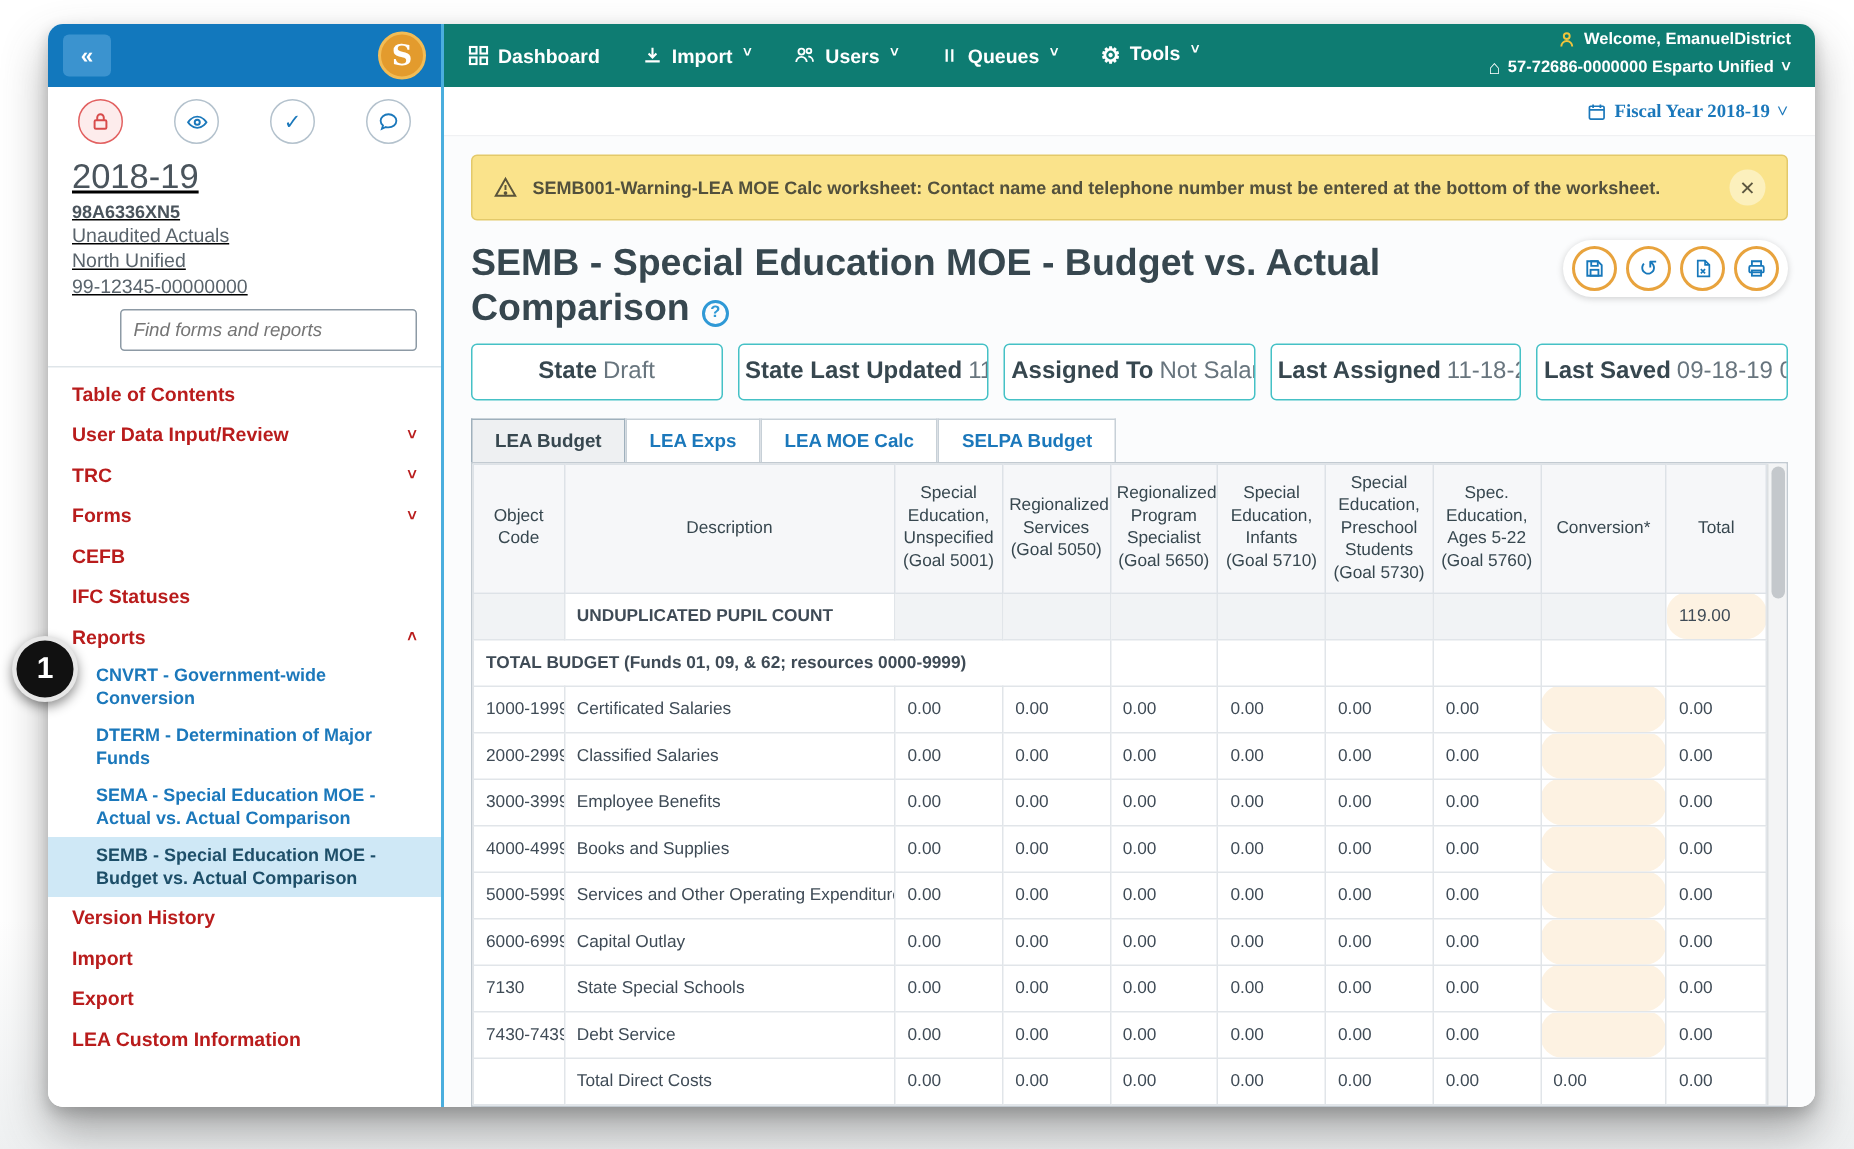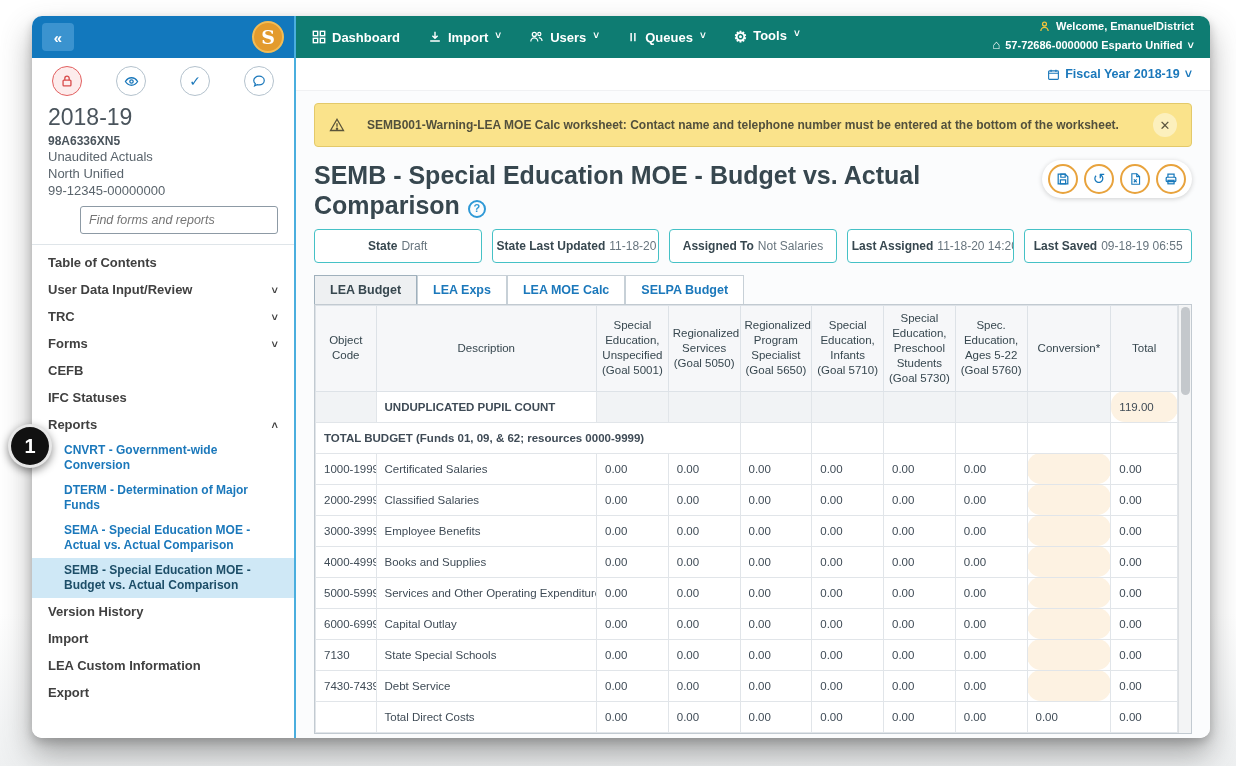--- a/index.html
+++ b/index.html
@@ -12,63 +12,63 @@
   
   .sidebar { flex:0 0 264px; width:264px; border-right:2px solid #4aaede; display:flex; flex-direction:column; background:#fff; }
   .sb-header { height:42px; background:#1278bd; display:flex; align-items:center; justify-content:space-between; padding:0 10px; flex:0 0 42px;}
   .collapse-btn { width:32px; height:28px; background:#3b93cf; color:#fff; border:none; border-radius:4px; font-size:15px; font-weight:bold; cursor:pointer; }
   .logo { width:32px; height:32px; border-radius:50%; background:#e39b2d; border:2px solid #f2bc55; color:#fff; font-weight:bold;
           display:flex; align-items:center; justify-content:center; font-size:19px; font-family:"DejaVu Serif", serif;}
   .sb-icons { display:flex; justify-content:space-between; padding:8px 20px 4px; }
   .circle-btn { width:30px; height:30px; border-radius:50%; border:1px solid #b4c2cd; background:#fff; color:#1b78bb;
                 display:flex; align-items:center; justify-content:center; cursor:pointer; font-size:14px; }
   .circle-btn.lock { border-color:#e26060; background:#fdecec; color:#d84b4b; }
-  .sb-info { padding:4px 16px 0; }
+  .sb-info { padding:4px 16px 0;text-decoration:underline; }
   .sb-year { font-size:23px; color:#4a545c; }
   .sb-id { font-size:12px; font-weight:bold; color:#4a545c; margin-top:3px; }
   .sb-meta { font-size:13px; color:#5a646c; line-height:1.32; }
   .sb-search { margin:7px 0 10px;padding-left:32px; }
   .sb-search input { width:100%; border:1px solid #8d9aa5; border-radius:3px; padding:6px 8px; font-style:italic;
                      font-size:12.5px; color:#555; font-family:"Liberation Sans",sans-serif; }
   .sb-nav { border-top:1px solid #dfe5e9; padding-top:4px; flex:1; overflow:hidden; }
-  .sb-item { display:flex; justify-content:space-between; align-items:center; padding:6px 16px; color:#404040;
+  .sb-item { display:flex; justify-content:space-between; align-items:center; padding:6px 16px; color:#b91c1c;
              font-weight:bold; font-size:13px; cursor:pointer; }
   .sb-item .chev { font-size:11px; }
   .sb-sub { padding:5px 16px 5px 32px; color:#1b78bb; font-weight:bold; font-size:12px; line-height:1.25; cursor:pointer; }
   .sb-sub.active { background:#cfe8f6; color:#1d4e68; }
 
   
   .main { flex:1; min-width:0; display:flex; flex-direction:column; }
   .topnav { height:42px; flex:0 0 42px; background:#0e7c72; display:flex; align-items:center; padding:0 16px; color:#fff; }
   .nav-item { display:flex; align-items:flex-start; gap:6px; margin-right:28px; font-size:13px; font-weight:bold; cursor:pointer; white-space:nowrap;}
   .nav-item .chev { font-size:10px; margin-left:1px; }
   .nav-right { margin-left:auto; text-align:right; font-size:11px; font-weight:bold; line-height:1.6; cursor:pointer; }
   .nav-right .row { display:flex; align-items:center; justify-content:flex-end; gap:5px; }
   .person-ic { color:#f0c43c; }
   .fy-bar { height:28px; flex:0 0 28px; background:#fff; display:flex; align-items:center; justify-content:flex-end; gap:5px;
-            padding:16px 18px; border-bottom:1px solid #f0f1f3; color:#1b78bb; font-size:12.5px; font-weight:bold; cursor:pointer;}
+            padding:16px 18px; border-bottom:1px solid #f0f1f3; color:#1b78bb; font-size:12.5px; font-weight:bold; cursor:pointer;font-family:Liberation Serif, serif;}
   .content { flex:1; background:#fbfcfd; padding:12px 18px 0; overflow:hidden; }
 
-  .warning { background:#fae38b; border:1px solid #e3c96a; border-radius:4px; display:flex; align-items:center; gap:22px;
+  .warning { background:#fae38b; border:1px solid #e3c96a; border-radius:4px; display:flex; align-items:center; gap:10px;
              padding:9px 14px; color:#52503c; font-size:12px; font-weight:bold; }
   .warning .close { margin-left:auto; width:24px; height:24px; border-radius:50%; background:#fcf0bd; color:#5d5740;
                     display:flex; align-items:center; justify-content:center; font-weight:normal; font-size:13px; cursor:pointer; }
 
   .title-row { display:flex; align-items:flex-start; margin:13px 0 9px; }
   h1 { margin:0; font-size:25px; font-weight:bold; color:#37474f; line-height:1.2; max-width:660px; }
   .help { display:inline-flex; width:18px; height:18px; border-radius:50%; border:2px solid #2f99d6; color:#2f99d6;
           font-size:11px; font-weight:bold; align-items:center; justify-content:center; margin-left:8px; vertical-align:2px; cursor:pointer;}
   .actions { margin-left:auto; background:#fff; border-radius:22px; padding:4px 6px; box-shadow:0 1px 5px rgba(0,0,0,.18);
              display:flex; gap:6px; }
   .action-btn { width:30px; height:30px; border-radius:50%; border:2px solid #e8a33d; background:#fff; color:#1778bb;
                 display:flex; align-items:center; justify-content:center; cursor:pointer; font-size:15px; padding:0;}
 
   .status-row { display:flex; gap:10px; margin:8px 0 12px; }
   .status-box { flex:1; border:1px solid #45c1c6; border-radius:4px; background:#fff; text-align:center;
-                padding:9px 4px; font-size:12px; white-space:nowrap; overflow:hidden;}
+                padding:9px 4px; font-size:16px; white-space:nowrap; overflow:hidden;}
   .status-box b { color:#37474f; } .status-box span { color:#68757e; margin-left:4px; }
 
   .tabs { display:flex; }
   .tab { border:1px solid #c7d0d7; border-bottom:none; background:#fff; color:#1b78bb; font-weight:bold; font-size:12.5px;
          padding:7px 15px; cursor:pointer; }
   .tab.active { background:#eef0f2; color:#37474f; border-color:#9fb0bc; }
 
   .table-wrap { display:flex; border:1px solid #c2cad1; background:#fff; height:430px; overflow:hidden; }
   table { border-collapse:collapse; table-layout:fixed; width:calc(100% - 13px); font-size:11.5px; color:#3f4b56; }
   th { background:#f6f7f9; border:1px solid #dde2e7; font-weight:normal; color:#37474f; padding:5px 4px;
@@ -161,24 +161,24 @@
         <div class="sb-sub">SEMA - Special Education MOE - Actual vs. Actual Comparison</div>
         <div class="sb-sub active">SEMB - Special Education MOE - Budget vs. Actual Comparison</div>
 
         <div class="sb-item">
             <span>Version History</span>
           </div>
         <div class="sb-item">
             <span>Import</span>
           </div>
         <div class="sb-item">
+            <span>Export</span>
+          </div>
+        <div class="sb-item">
             <span>LEA Custom Information</span>
-          </div>
-        <div class="sb-item">
-            <span>Export</span>
           </div>
       </nav>
     </aside>
 
     <div class="main">
       <header class="topnav">
         <div class="nav-item">
           <svg width="14" height="14" viewBox="0 0 16 16" fill="none" stroke="currentColor" stroke-width="1.6">
               <rect x="1.5" y="1.5" width="5" height="5"></rect>
               <rect x="9.5" y="1.5" width="5" height="5"></rect>

